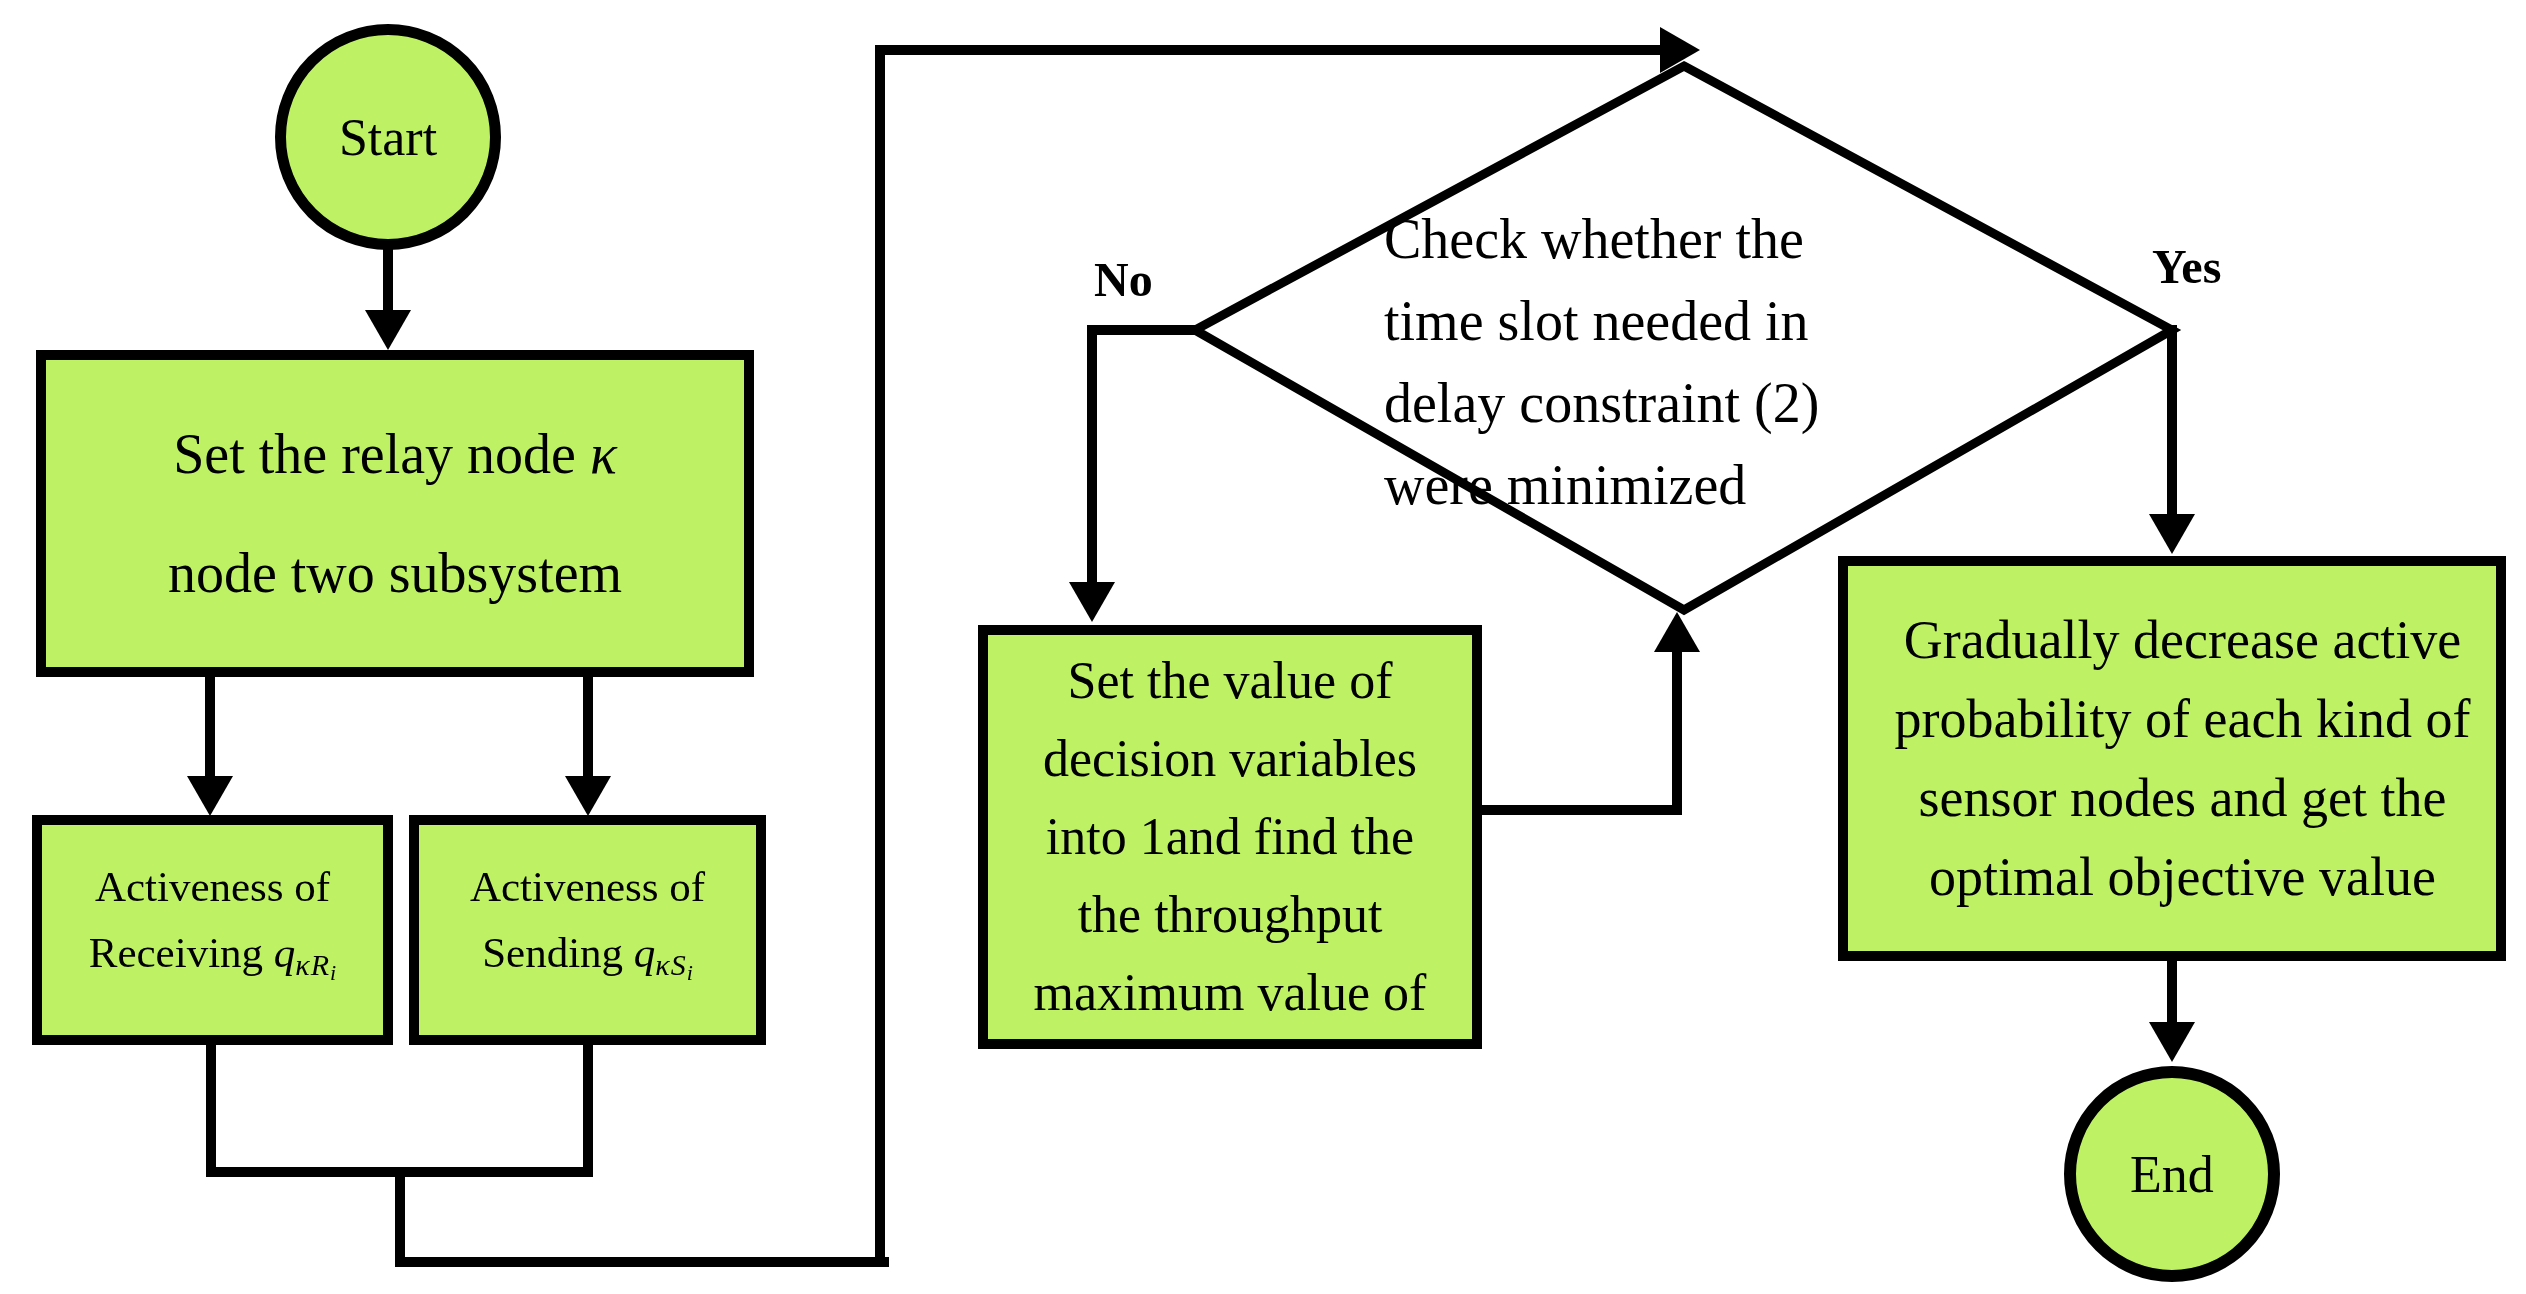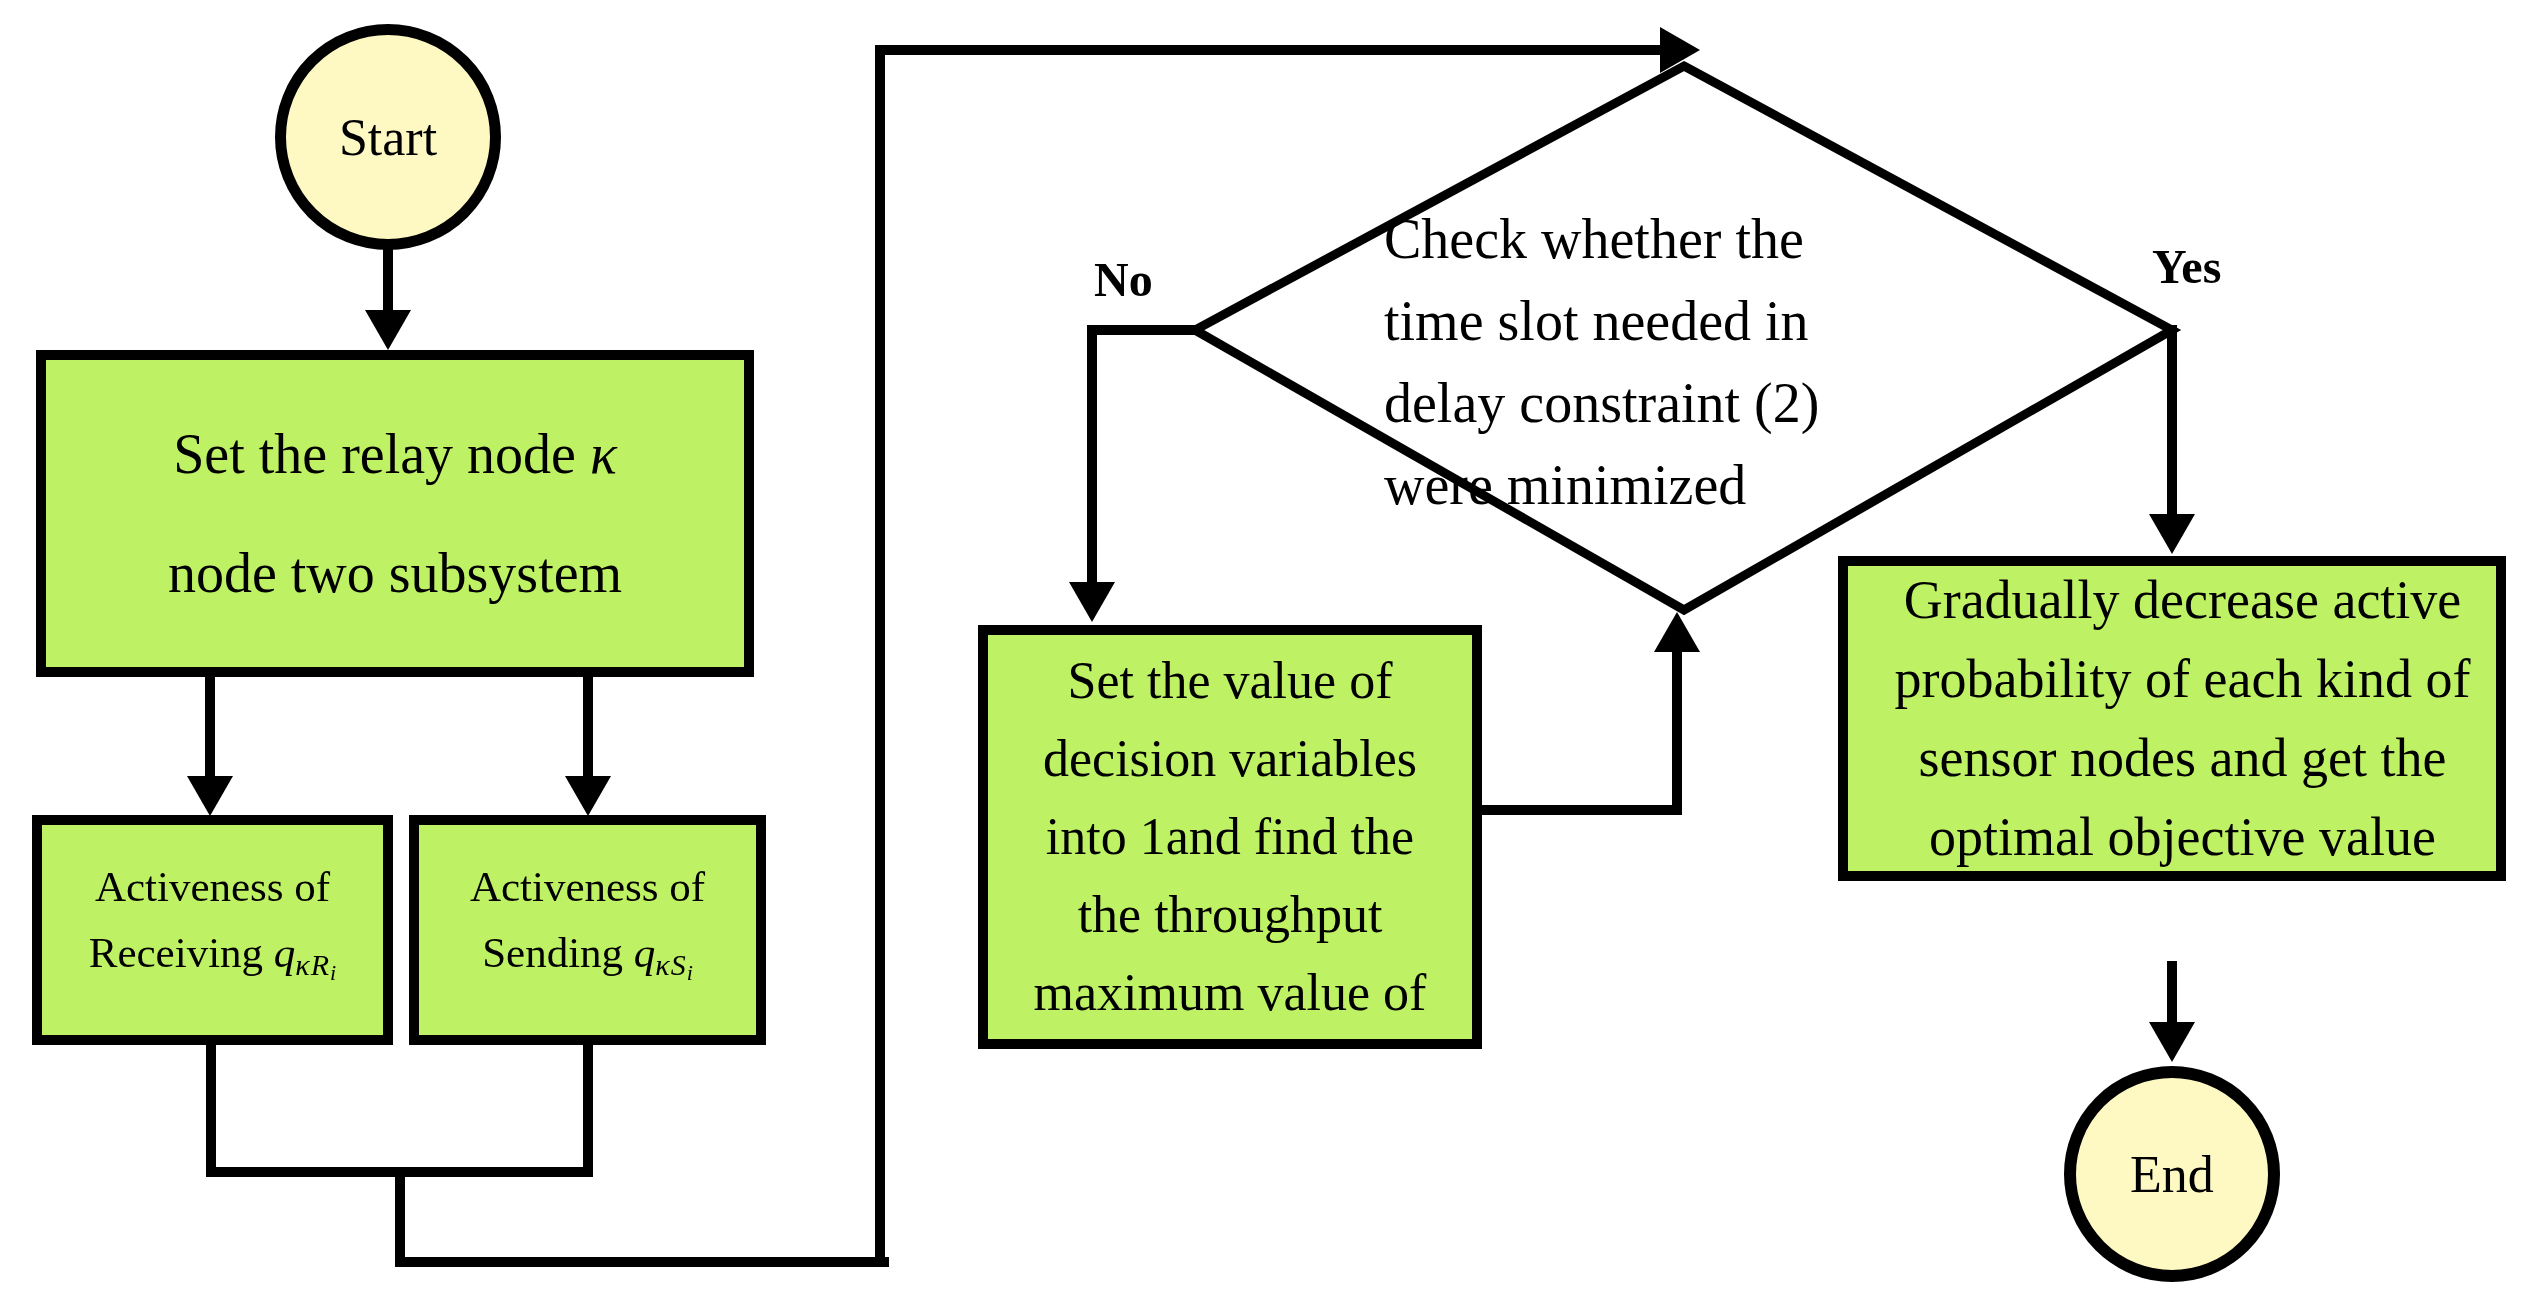--- a/index.html
+++ b/index.html
@@ -19,21 +19,21 @@
     border-top:40px solid #000;}
   .arr-up{position:absolutage;position:absolute;width:0;height:0;
     border-left:23px solid transparent;border-right:23px solid transparent;
     border-bottom:40px solid #000;}
   .arr-right{position:absolute;width:0;height:0;
     border-top:23px solid transparent;border-bottom:23px solid transparent;
     border-left:40px solid #000;}
   
   .circle{position:absolute;border:11px solid #000;border-radius:50%;
     box-sizing:border-box;display:flex;align-items:center;justify-content:center;
-    font-size:52px;background:#fef9c3;}
+    font-size:52px;background:#bef264;}
   .rect{position:absolute;border:10px solid #000;box-sizing:border-box;
     background:#bef264;display:flex;flex-direction:column;align-items:center;
     justify-content:center;text-align:center;}
   .dtext{position:absolute;text-align:left;}
   .lbl{position:absolute;font-weight:bold;font-size:48px;}
   
   .mb{font-style:italic;}
   .ms{font-style:italic;font-size:30px;vertical-align:-8px;letter-spacing:1px;}
   .mss{font-style:italic;font-size:22px;vertical-align:-13px;}
   .kappa{font-style:italic;}
@@ -104,21 +104,21 @@
   </div>
 
   <div class="ln" style="left:1482px;top:805px;width:200px;height:10px;"></div>
   <div class="ln" style="left:1672px;top:648px;width:10px;height:167px;"></div>
   <div class="arr-up" style="left:1654px;top:612px;"></div>
 
   <div class="lbl" style="left:2152px;top:239px;text-align:right;">Yes</div>
   <div class="ln" style="left:2167px;top:325px;width:10px;height:192px;"></div>
   <div class="arr-down" style="left:2149px;top:514px;"></div>
 
-  <div class="rect" style="left:1838px;top:556px;width:668px;height:325px;font-size:54px;line-height:79px;padding-left:21px;">
+  <div class="rect" style="left:1838px;top:556px;width:668px;height:405px;font-size:54px;line-height:79px;padding-left:21px;">
     <div>Gradually decrease active</div>
     <div>probability of each kind of</div>
     <div>sensor nodes and get the</div>
     <div>optimal objective value</div>
   </div>
 
   <div class="ln" style="left:2167px;top:961px;width:10px;height:65px;"></div>
   <div class="arr-down" style="left:2149px;top:1022px;"></div>
 
   <div class="circle" style="left:2064px;top:1066px;width:216px;height:216px;border-width:12px;">

